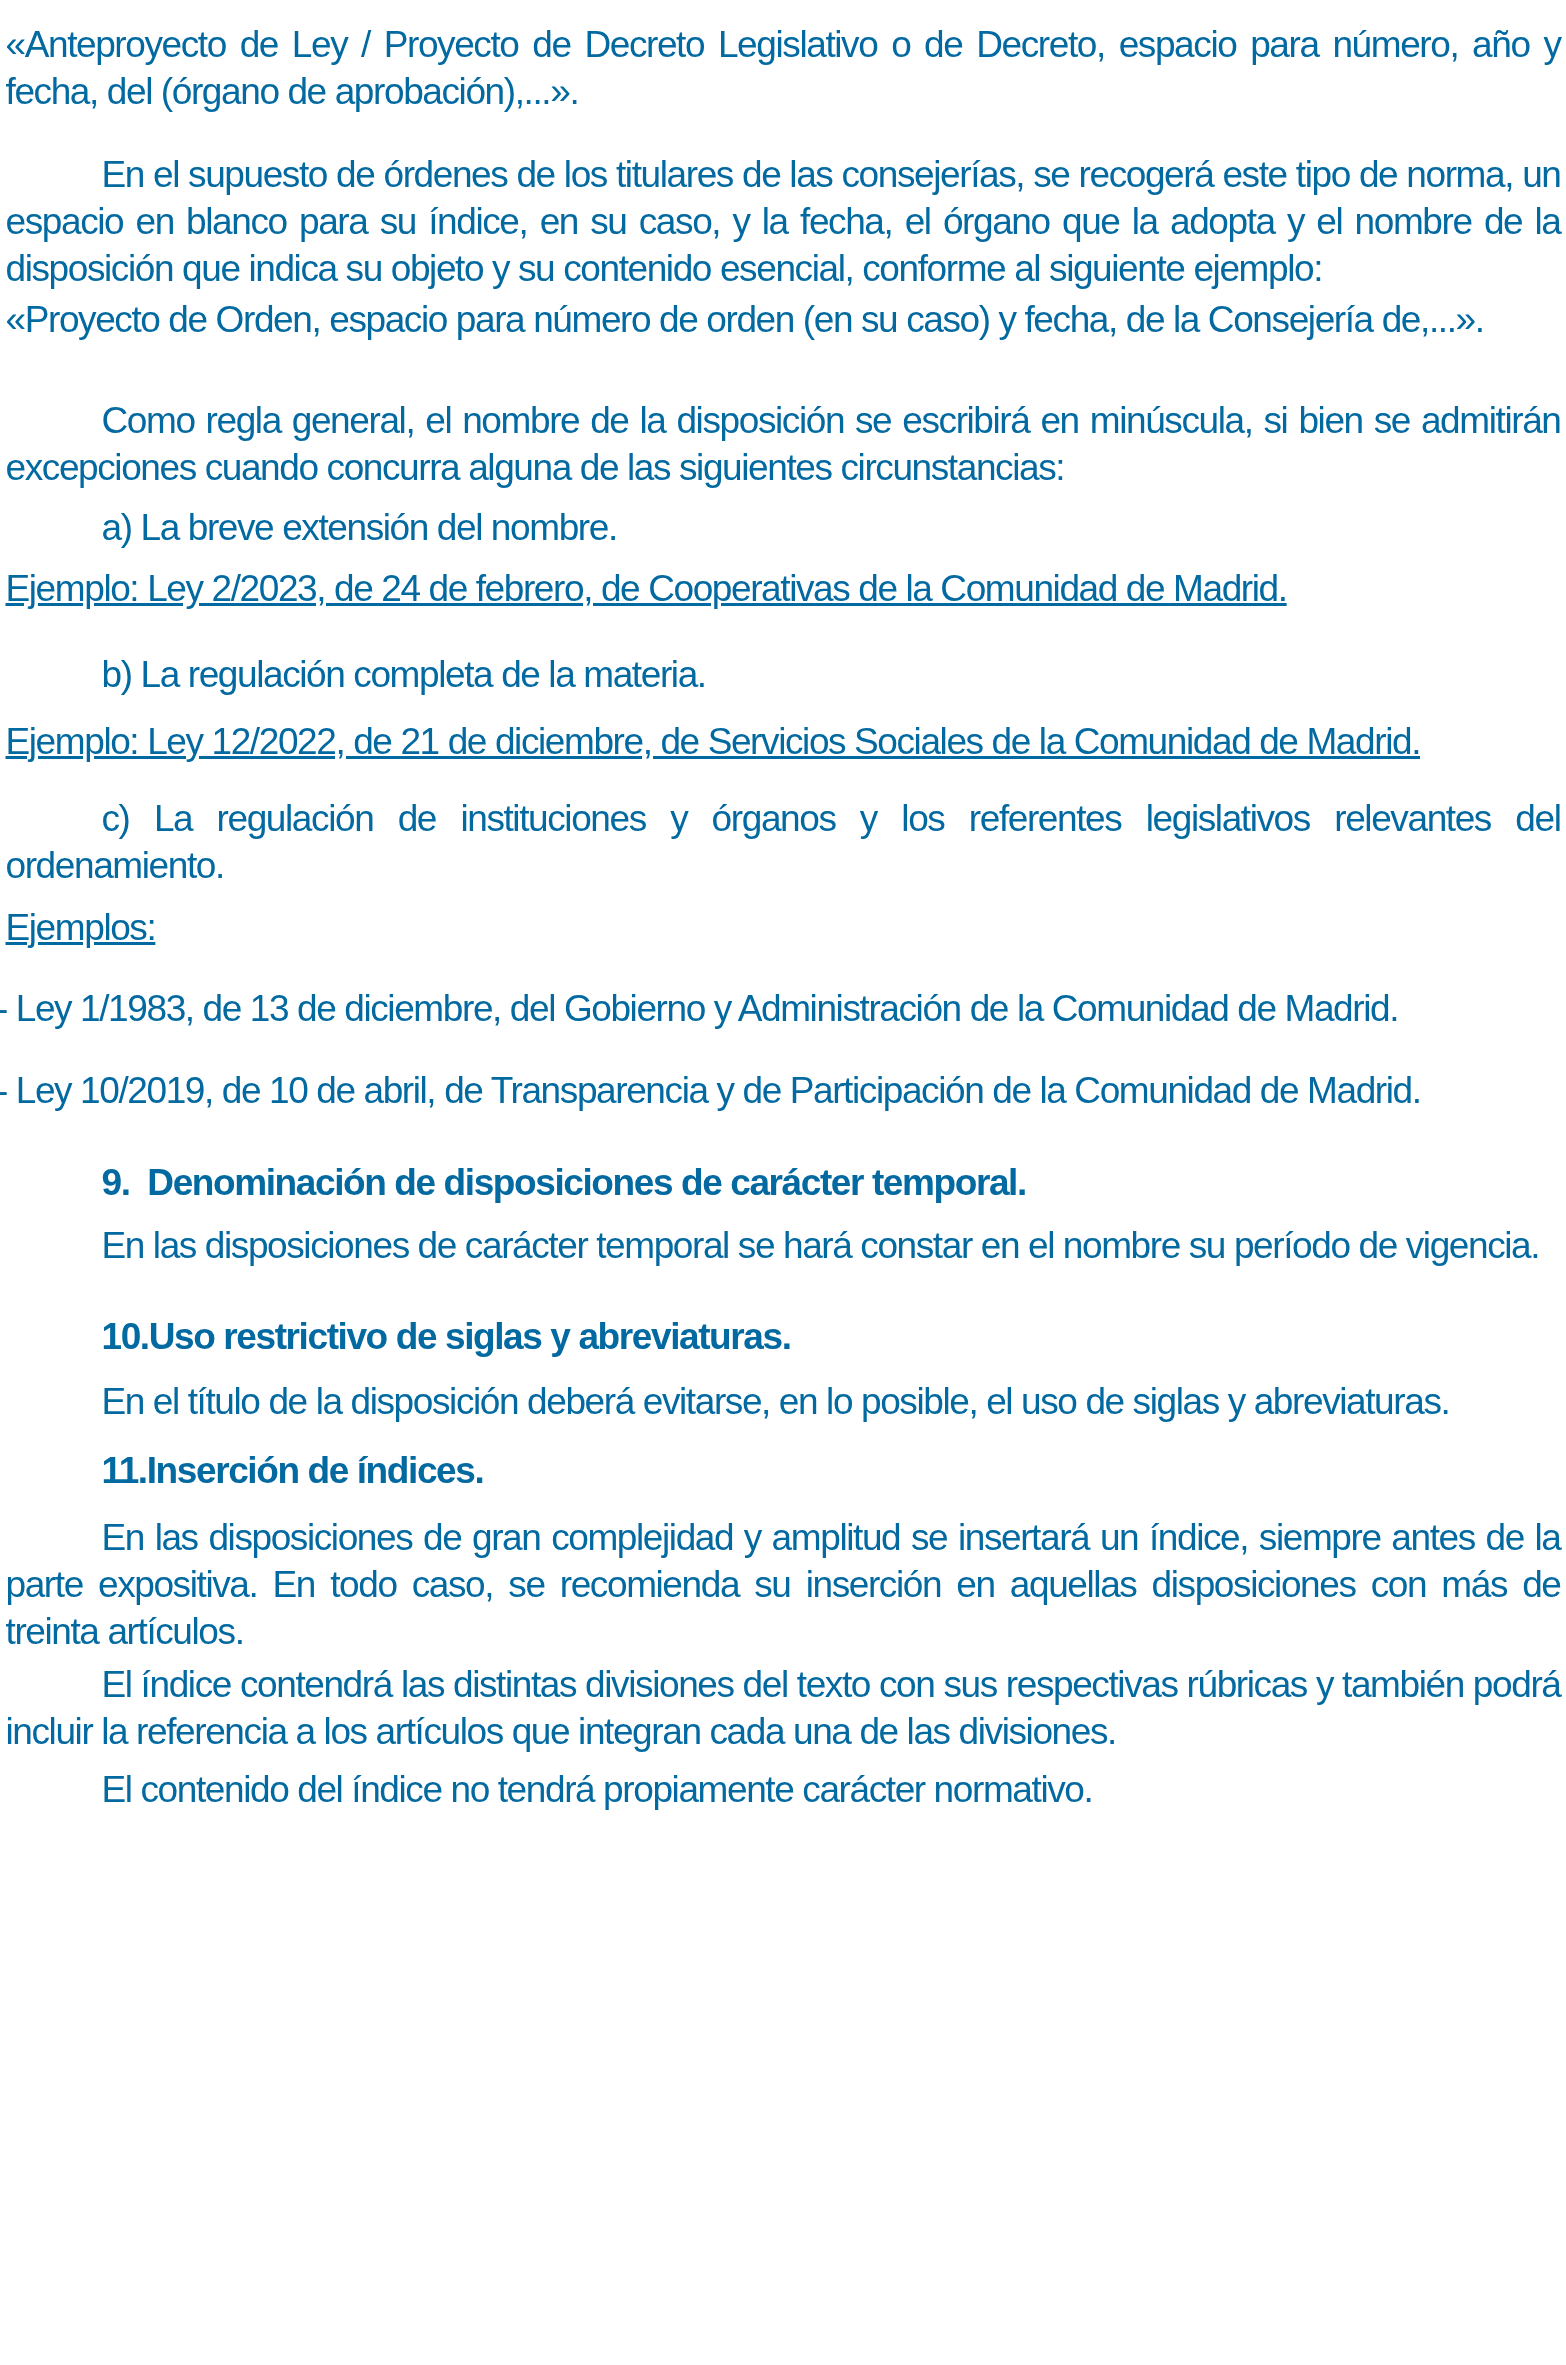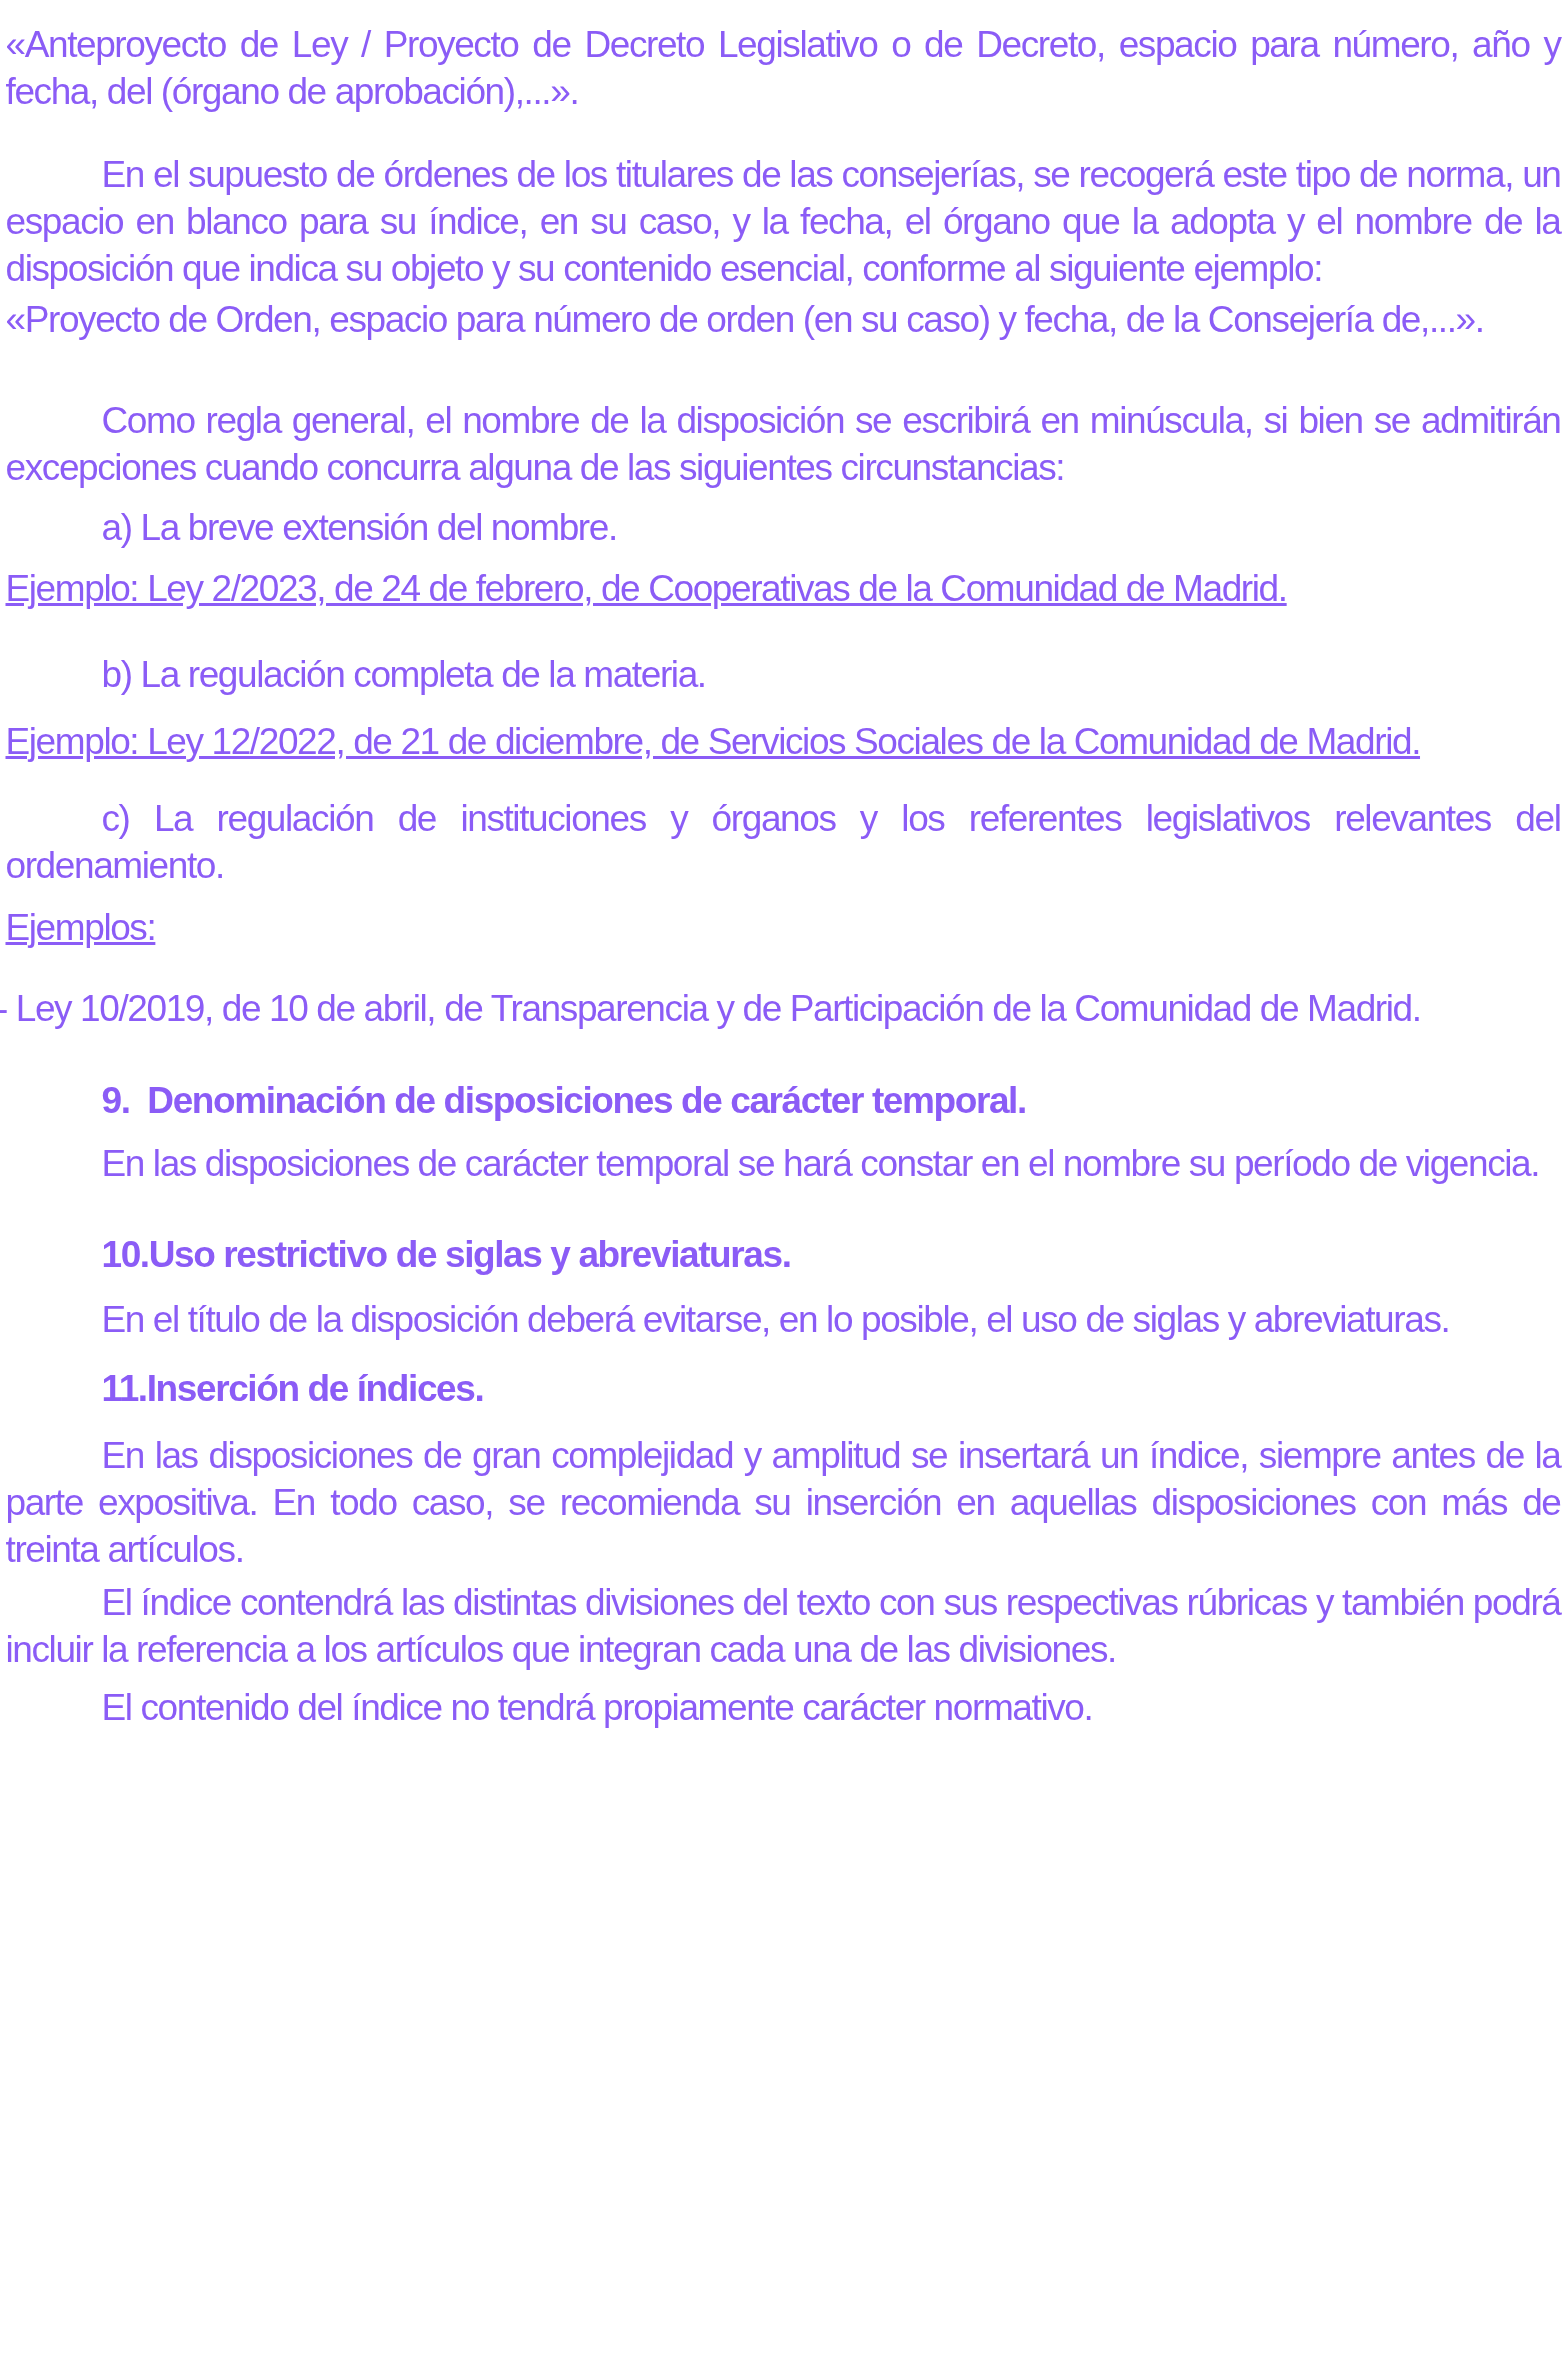--- a/index.html
+++ b/index.html
@@ -5,21 +5,21 @@
   html, body {
     margin: 0;
     padding: 0;
     background: #ffffff;
   }
   .page {
     position: relative;
     width: 1566px;
     height: 2366px;
     background: #ffffff;
-    color: #8b5cf6;
+    color: #0369a1;
     font-family: "Liberation Sans", "DejaVu Sans", sans-serif;
     font-size: 37px;
     line-height: 47px;
     letter-spacing: -1.4px;
     box-sizing: border-box;
     padding: 20.7px 5.5px 0 5.5px;
     overflow: hidden;
     border-radius: 14px;
   }
   .page p {
@@ -66,20 +66,21 @@
   <p class="quote" style="margin-bottom:36px">«Anteproyecto de Ley / Proyecto de Decreto Legislativo o de Decreto, espacio para número, año y fecha, del (órgano de aprobación),...».</p>
   <p class="p" style="margin-bottom:4.1px">En el supuesto de órdenes de los titulares de las consejerías, se recogerá este tipo de norma, un espacio en blanco para su índice, en su caso, y la fecha, el órgano que la adopta y el nombre de la disposición que indica su objeto y su contenido esencial, conforme al siguiente ejemplo:</p>
   <p class="quote" style="margin-bottom:54px">«Proyecto de Orden, espacio para número de orden (en su caso) y fecha, de la Consejería de,...».</p>
   <p class="p" style="margin-bottom:13px">Como regla general, el nombre de la disposición se escribirá en minúscula, si bien se admitirán excepciones cuando concurra alguna de las siguientes circunstancias:</p>
   <p class="p" style="margin-bottom:14.5px">a) La breve extensión del nombre.</p>
   <p class="ex" style="margin-bottom:39px">Ejemplo: Ley 2/2023, de 24 de febrero, de Cooperativas de la Comunidad de Madrid.</p>
   <p class="p" style="margin-bottom:19.3px">b) La regulación completa de la materia.</p>
   <p class="ex" style="margin-bottom:30px">Ejemplo: Ley 12/2022, de 21 de diciembre, de Servicios Sociales de la Comunidad de Madrid.</p>
   <p class="p" style="margin-bottom:15px">c) La regulación de instituciones y órganos y los referentes legislativos relevantes del ordenamiento.</p>
   <p class="ex" style="margin-bottom:34px">Ejemplos:</p>
+  <p class="dash" style="margin-bottom:35px">- Ley 1/1983, de 13 de diciembre, del Gobierno y Administración de la Comunidad de Madrid.</p>
   <p class="dash" style="margin-bottom:45px">- Ley 10/2019, de 10 de abril, de Transparencia y de Participación de la Comunidad de Madrid.</p>
   <p class="h" style="margin-bottom:16px">9.  Denominación de disposiciones de carácter temporal.</p>
   <p class="p" style="margin-bottom:44px">En las disposiciones de carácter temporal se hará constar en el nombre su período de vigencia.</p>
   <p class="h" style="margin-bottom:18px">10.Uso restrictivo de siglas y abreviaturas.</p>
   <p class="p" style="margin-bottom:22px">En el título de la disposición deberá evitarse, en lo posible, el uso de siglas y abreviaturas.</p>
   <p class="h" style="margin-bottom:20px">11.Inserción de índices.</p>
   <p class="p" style="margin-bottom:6.2px">En las disposiciones de gran complejidad y amplitud se insertará un índice, siempre antes de la parte expositiva. En todo caso, se recomienda su inserción en aquellas disposiciones con más de treinta artículos.</p>
   <p class="p" style="margin-bottom:11px">El índice contendrá las distintas divisiones del texto con sus respectivas rúbricas y también podrá incluir la referencia a los artículos que integran cada una de las divisiones.</p>
   <p class="p" style="margin-bottom:15px">El contenido del índice no tendrá propiamente carácter normativo.</p>
 </div>

